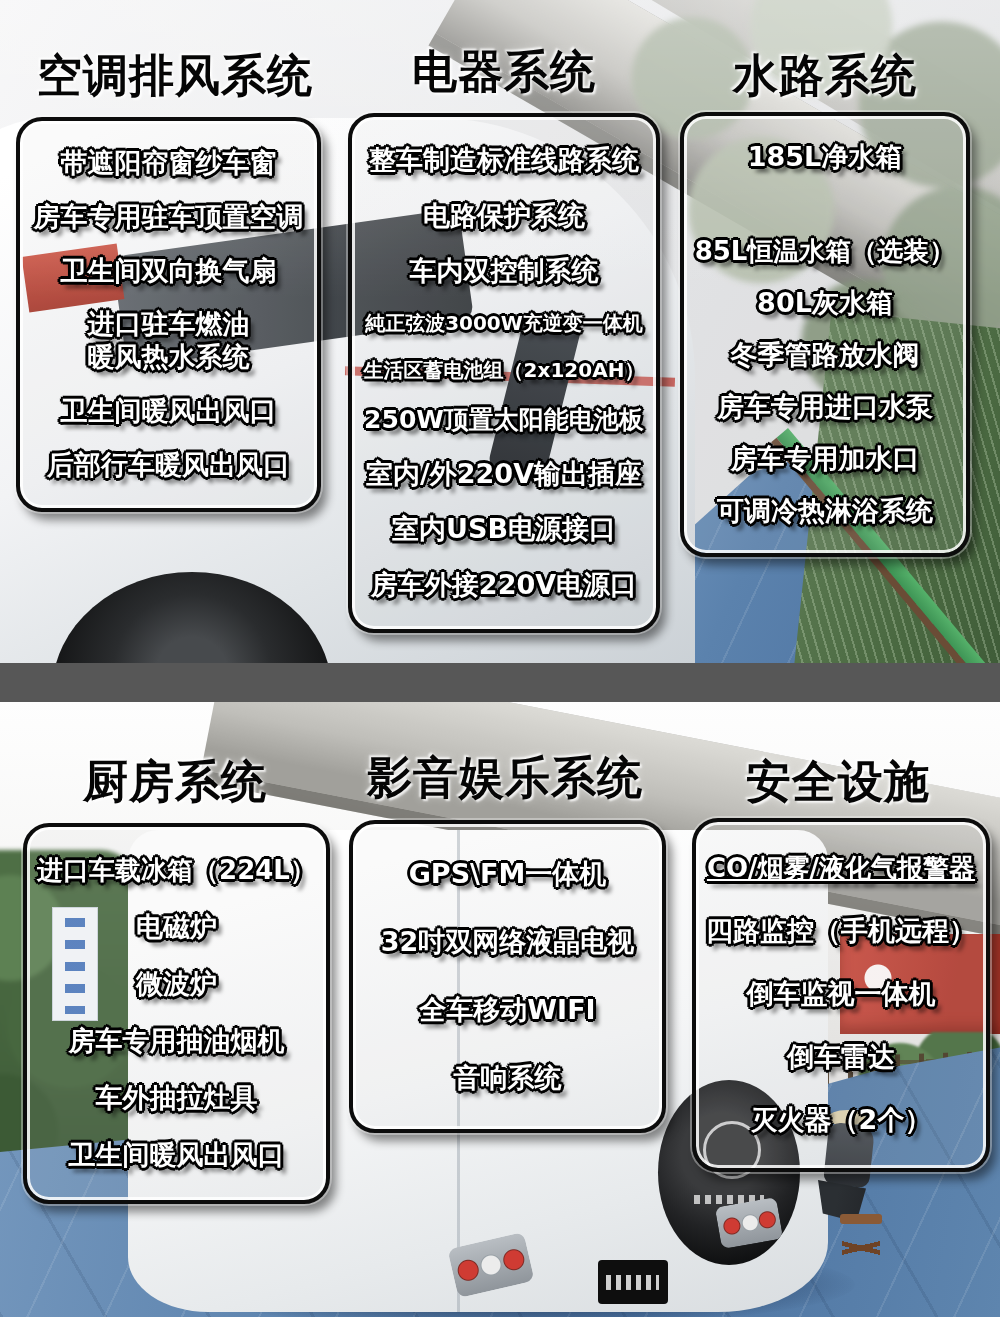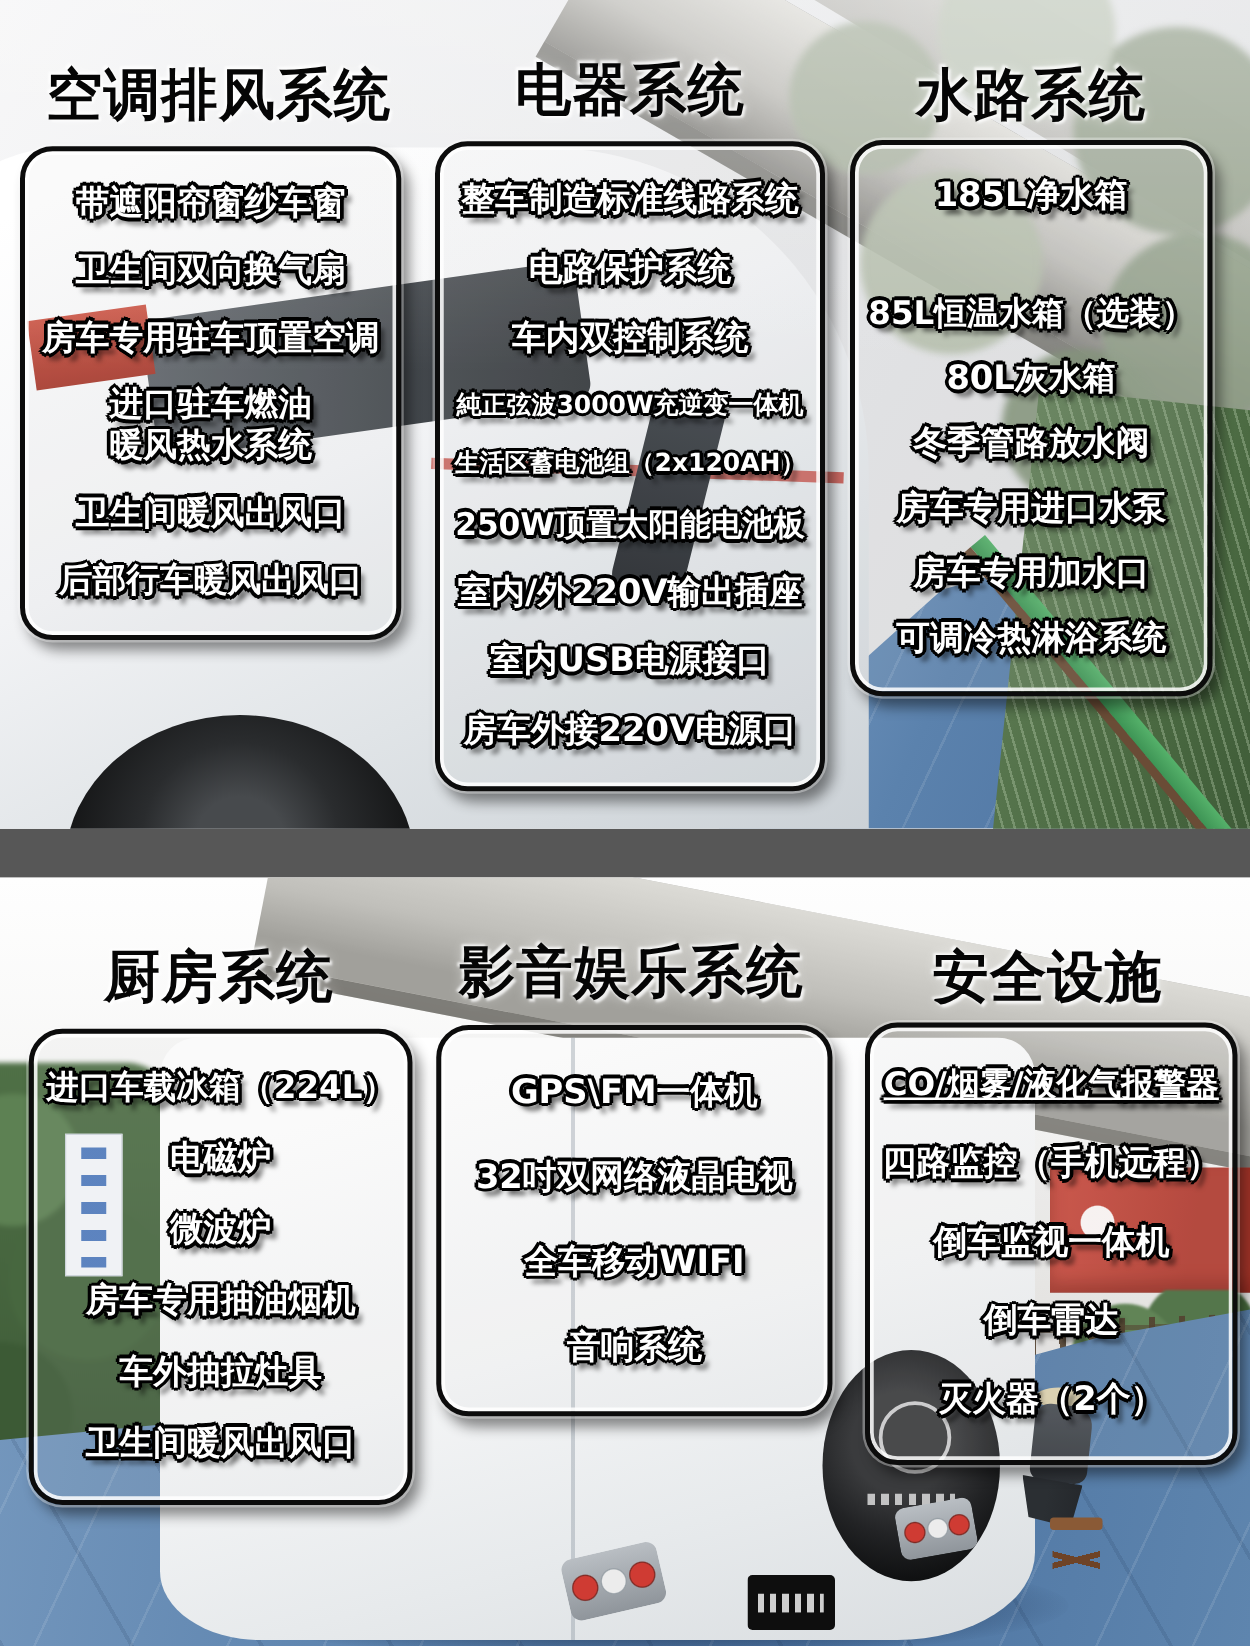--- a/index.html
+++ b/index.html
@@ -142,21 +142,21 @@
   .h-t1{left:348px;top:42px;width:312px;}
   .h-t2{left:680px;top:46px;width:290px;}
   .p-t0{left:16px;top:117px;width:305px;height:395px;}
   .p-t1{left:348px;top:113px;width:312px;height:520px;}
   .p-t2{left:680px;top:112px;width:290px;height:445px;}
 
   
   .h-b0{left:20px;top:50px;width:310px;text-align:center;}
   .h-b1{left:345px;top:46px;width:320px;}
   .h-b2{left:688px;top:50px;width:300px;}
-  .p-b0{left:23px;top:121px;width:307px;height:381px;border-radius:27px;}
+  .p-b0{left:23px;top:121px;width:307px;height:381px;}
   .p-b1{left:349px;top:118px;width:317px;height:313px;}
   .p-b2{left:692px;top:116px;width:298px;height:354px;}
 </style>
 </head>
 <body>
 
 <div class="page">
 
   <section class="photo-section sec-top">
     <div class="photo">
@@ -175,22 +175,22 @@
       <div class="ph t-wheel"></div>
       <div class="ph t-haze"></div>
     </div>
 
     <h2 class="col-header h-t0">空调排风系统</h2>
     <h2 class="col-header h-t1">电器系统</h2>
     <h2 class="col-header h-t2">水路系统</h2>
 
     <div class="panel p-t0">
         <div class="item">带遮阳帘窗纱车窗</div>
+        <div class="item">房车专用驻车顶置空调</div>
         <div class="item">卫生间双向换气扇</div>
-        <div class="item">房车专用驻车顶置空调</div>
         <div class="item">进口驻车燃油
 暖风热水系统</div>
         <div class="item">卫生间暖风出风口</div>
         <div class="item">后部行车暖风出风口</div>
       </div>
     <div class="panel p-t1">
         <div class="item">整车制造标准线路系统</div>
         <div class="item">电路保护系统</div>
         <div class="item">车内双控制系统</div>
         <div class="item" style="font-size: 20px;">純正弦波3000W充逆变一体机</div>

